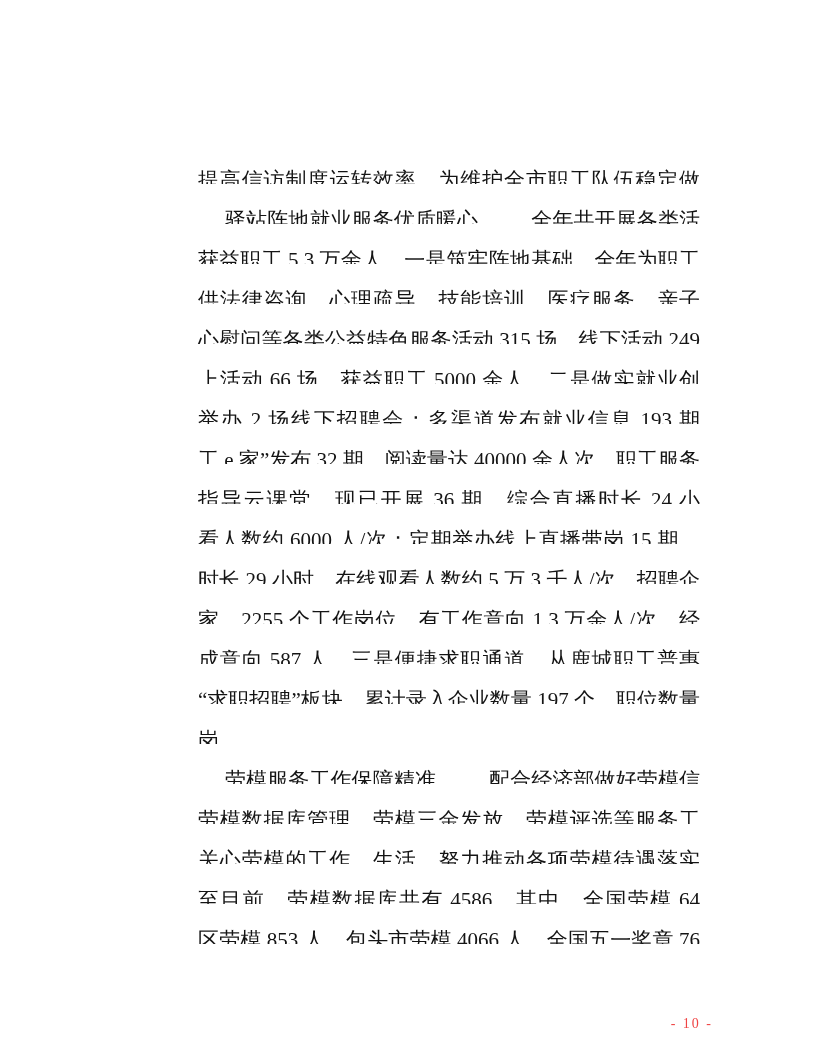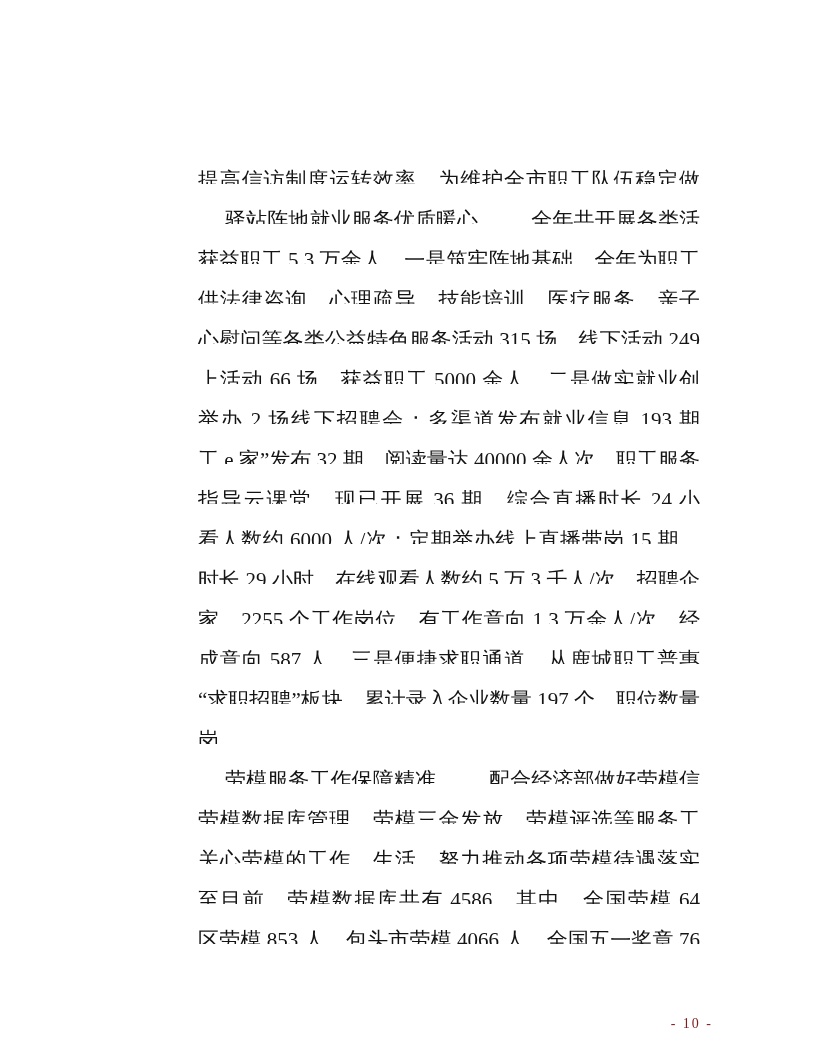--- a/index.html
+++ b/index.html
@@ -33,21 +33,21 @@
   }
   .line.indent { padding-left: 43px; }
   .seg-bold { font-weight: 400; }
   .pagenum {
     position: absolute;
     top: 966px;
     right: 119px;
     font-size: 14px;
     line-height: 20px;
     letter-spacing: 2px;
-    color: #7f1d1d;
+    color: #ef4444;
   }
 </style>
 </head>
 <body>
 
 <div class="page">
   <div class="doc-body">
       <div class="line just"><span class="seg-regular">提高信访制度运转效率，为维护全市职工队伍稳定做出贡献。</span></div>
       <div class="line just indent"><span class="seg-bold">驿站阵地就业服务优质暖心</span><span class="seg-regular">。全年共开展各类活动 895 场，</span></div>
       <div class="line just"><span class="seg-regular">获益职工 5.3 万余人，一是筑牢阵地基础，全年为职工群众提</span></div>

